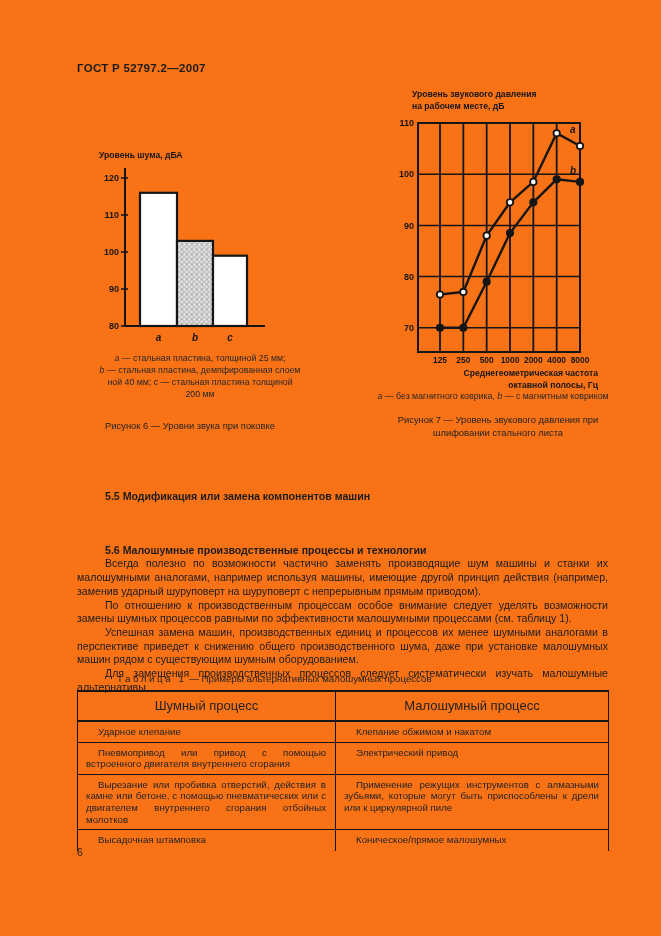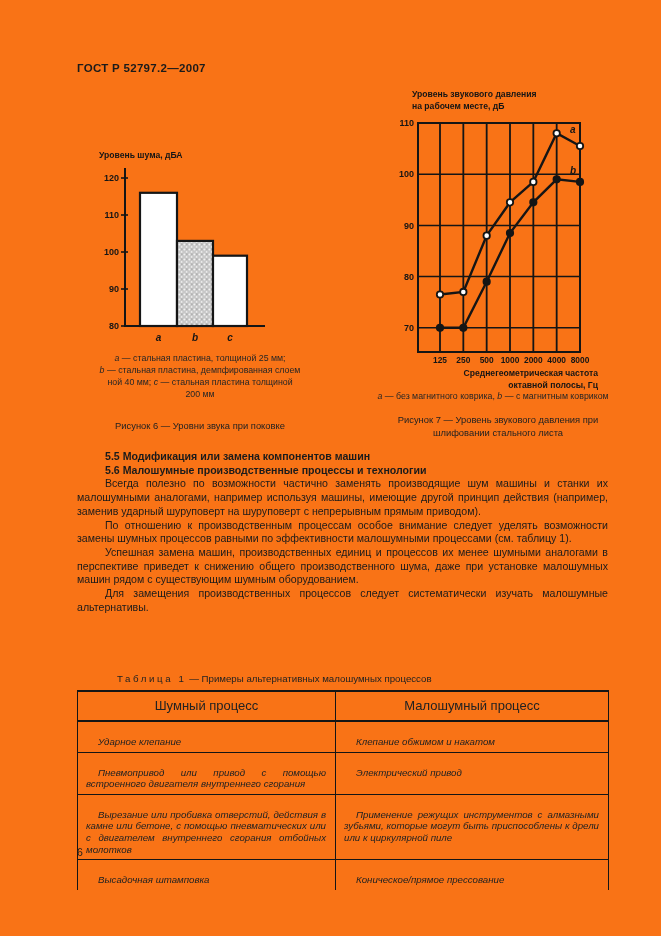--- a/index.html
+++ b/index.html
@@ -18,46 +18,46 @@
   #fig7-svg { left:386px; top:86px; }
   .fig-legend {
     position:absolute; text-align:center;
     font-size:8.8px; line-height:12.1px; color:#262626;
   }
   .fig6-legend { left:60px; top:352px; width:280px; }
   .fig7-legend { left:362px; top:390px; width:262px; white-space:nowrap; }
   .fig-caption {
     position:absolute; text-align:center; font-size:9.4px; line-height:13.3px; color:#222;
   }
-  .fig6-caption { left:60px; top:419px; width:280px; }
+  .fig6-caption { left:50px; top:419px; width:280px; }
   .fig7-caption { left:378px; top:413px; width:240px;text-align:center; }
   
   .body-text {
     position:absolute; left:77px; top:450px; width:531px;
     font-size:10.6px; line-height:13.7px; text-align:justify;
   }
-  .body-text h3 { font-size:10.6px; font-weight:bold; padding-left:28px; text-align:left; }
+  .body-text h3 { font-size:10.6px; font-weight:bold; padding-left:28px; text-align:left;margin-top:40px; }
   .body-text p { text-indent:28px; }
   
   .table-block { position:absolute; left:77px; top:673px; width:531px; }
   .table-caption { font-size:9.7px; margin-bottom:6px; color:#222; }
   .table-caption .spread { letter-spacing:2.6px;margin-left:40px; }
   table.noise-table {
     width:531px; border-collapse:collapse; table-layout:fixed;
     border-top:2px solid #151515; border-left:1.5px solid #151515; border-right:1.5px solid #151515;
     font-size:9.7px; line-height:11.6px; color:#222;
   }
   table.noise-table th {
     font-weight:normal; text-align:center; vertical-align:middle; height:30px;
     border-bottom:2px solid #151515; font-size:13px;
   }
   table.noise-table th:first-child, table.noise-table td:first-child { border-right:1.5px solid #151515; }
   table.noise-table td {
     vertical-align:top; text-align:justify; text-indent:12px;
-    padding:14px 9px 4px 8px; border-bottom:1px solid #151515;font-style:italic;
+    padding:4px 9px 4px 8px; border-bottom:1px solid #151515;
   }
   table.noise-table tr.r0 td { height:21px; }
   table.noise-table tr.r1 td { height:31px; }
   table.noise-table tr.r2 td { height:44px; }
   table.noise-table tr.r3 td { height:21px; border-bottom:none; }
   .col1 { width:258px; } .col2 { width:273px; }
   .page-number { position:absolute; left:77px; top:846px; font-size:10.5px; }
 </style>
 </head>
 <body>
@@ -193,21 +193,21 @@
           <tr class="r1">
             <td>Пневмопривод или привод с помощью встроенного двигателя внутреннего сгорания</td>
             <td>Электрический привод</td>
           </tr>
           <tr class="r2">
             <td>Вырезание или пробивка отверстий, действия в камне или бетоне, с помощью пневматических или с двигателем внутреннего сгорания отбойных молотков</td>
             <td>Применение режущих инструментов с алмазными зубьями, которые могут быть приспособлены к дрели или к циркулярной пиле</td>
           </tr>
           <tr class="r3">
             <td>Высадочная штамповка</td>
-            <td>Коническое/прямое прессование</td>
+            <td>Коническое/прямое малошумных</td>
           </tr>
         </tbody>
     </table>
   </div>
 
   <div class="page-number">6</div>
 
 </div>
 
 </body></html>

